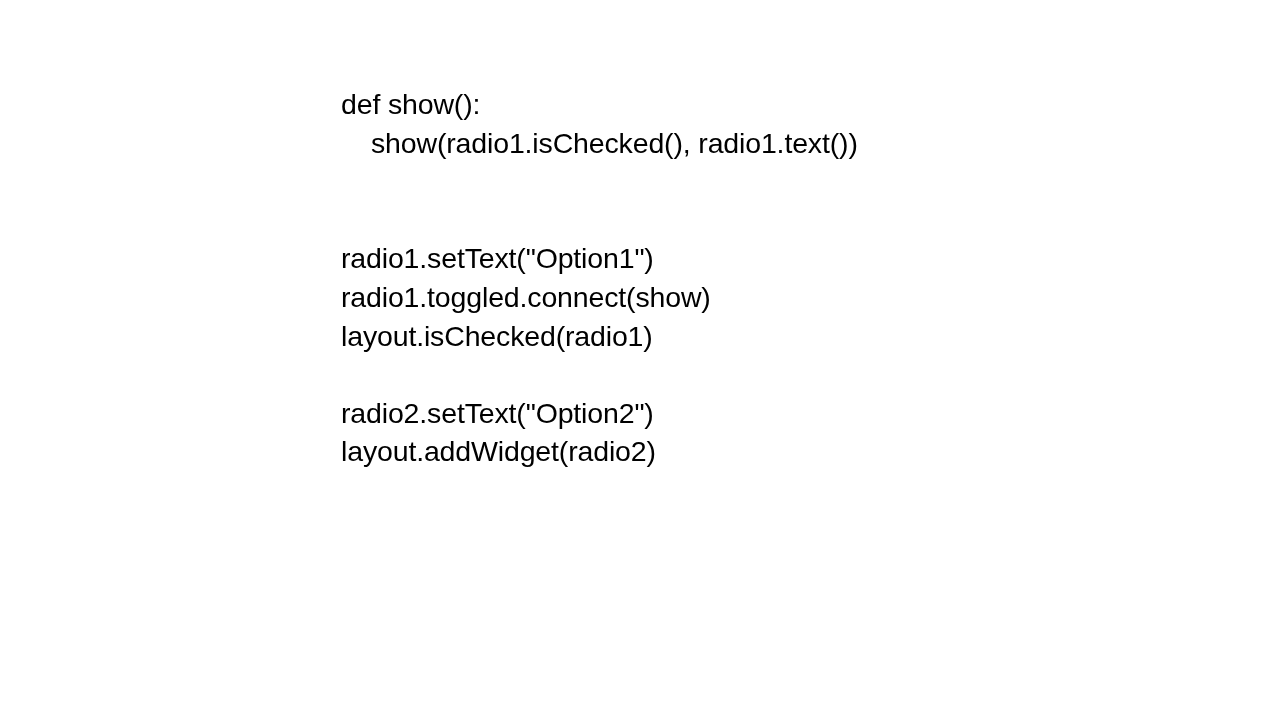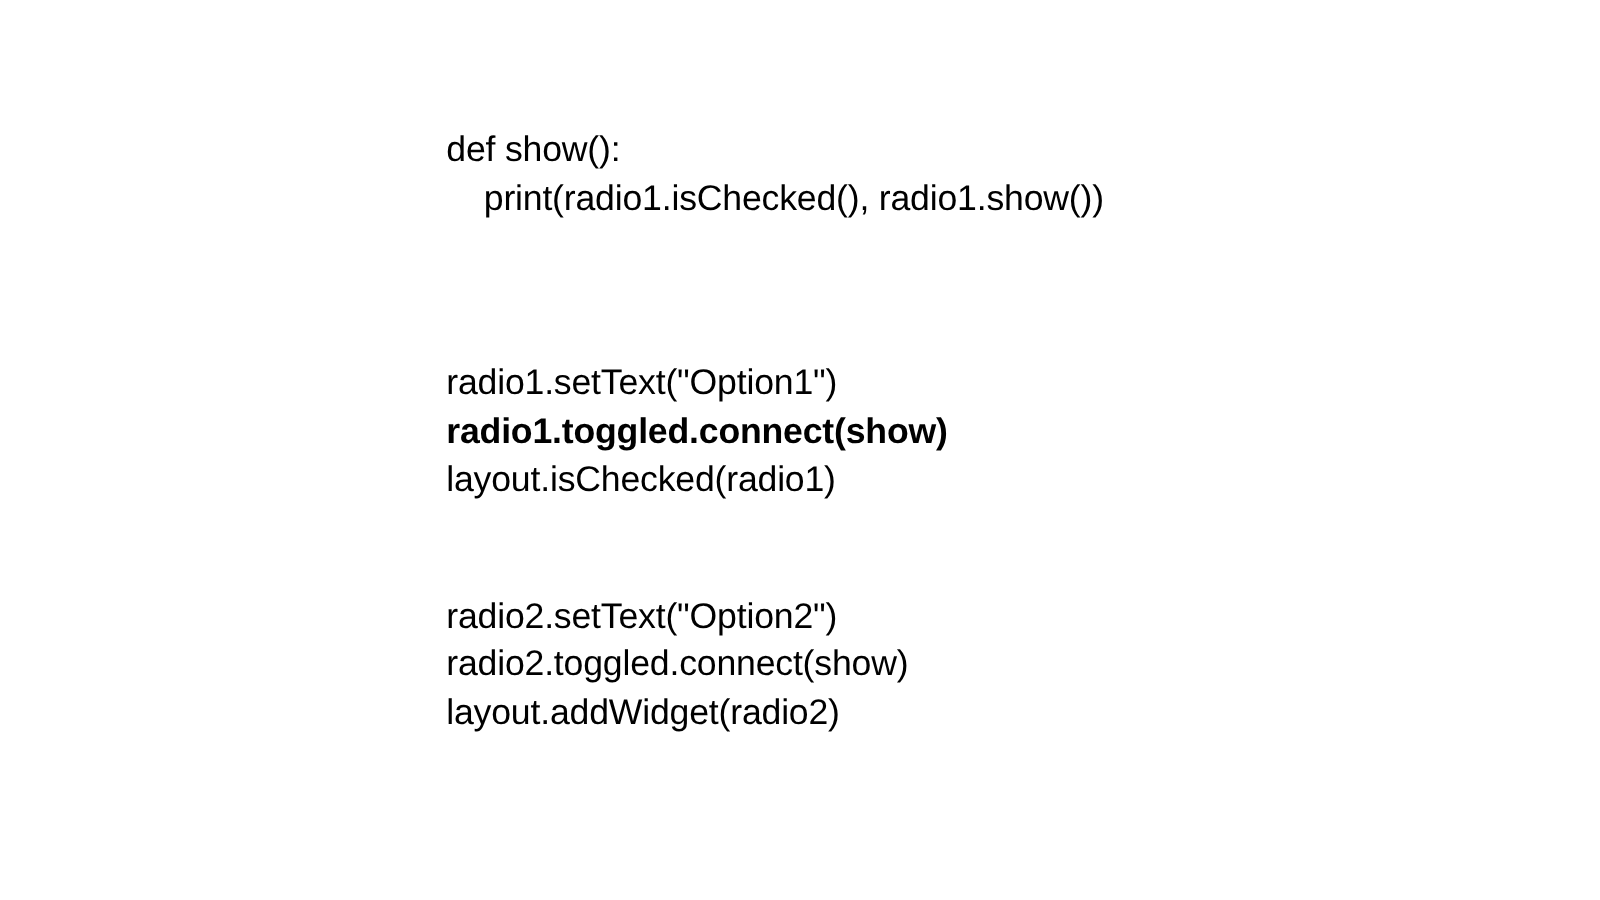--- a/index.html
+++ b/index.html
@@ -23,35 +23,35 @@
   }
 
   #code-body {
     position: absolute;
     left: 341px;
     top: 85px;
     width: 880px;
   }
 
   .code-block {
-    margin: 16px;
+    margin: 0;
     padding: 0;
   }
 
   .code-line {
     font-size: 28.5px;
     line-height: 38.6px;
     color: #000000;
     white-space: pre;
     letter-spacing: -0.15px;
     font-weight: 400;
   }
 
   .code-line.bold {
-    font-weight: 700;
+    font-weight: 400;
   }
 
   
   .code-line.indent-1 {
     padding-left: 30px;
   }
 
   
   .block-gap-2 {
     height: 77.2px;   
@@ -61,33 +61,32 @@
   }
 </style>
 </head>
 <body>
 
 <div id="slide">
   <div id="code-body">
 
     <div class="code-block">
       <div class="code-line">def show():</div>
-      <div class="code-line indent-1">print(radio1.isChecked(), radio1.show())</div>
+      <div class="code-line indent-1">show(radio1.isChecked(), radio1.text())</div>
     </div>
 
     <div class="block-gap-2"></div>
 
     <div class="code-block">
       <div class="code-line">radio1.setText("Option1")</div>
       <div class="code-line bold">radio1.toggled.connect(show)</div>
       <div class="code-line">layout.isChecked(radio1)</div>
     </div>
 
     <div class="block-gap-1"></div>
 
     <div class="code-block">
       <div class="code-line">radio2.setText("Option2")</div>
-      <div class="code-line">radio2.toggled.connect(show)</div>
       <div class="code-line">layout.addWidget(radio2)</div>
     </div>
 
   </div>
 </div>
 
 </body></html>

